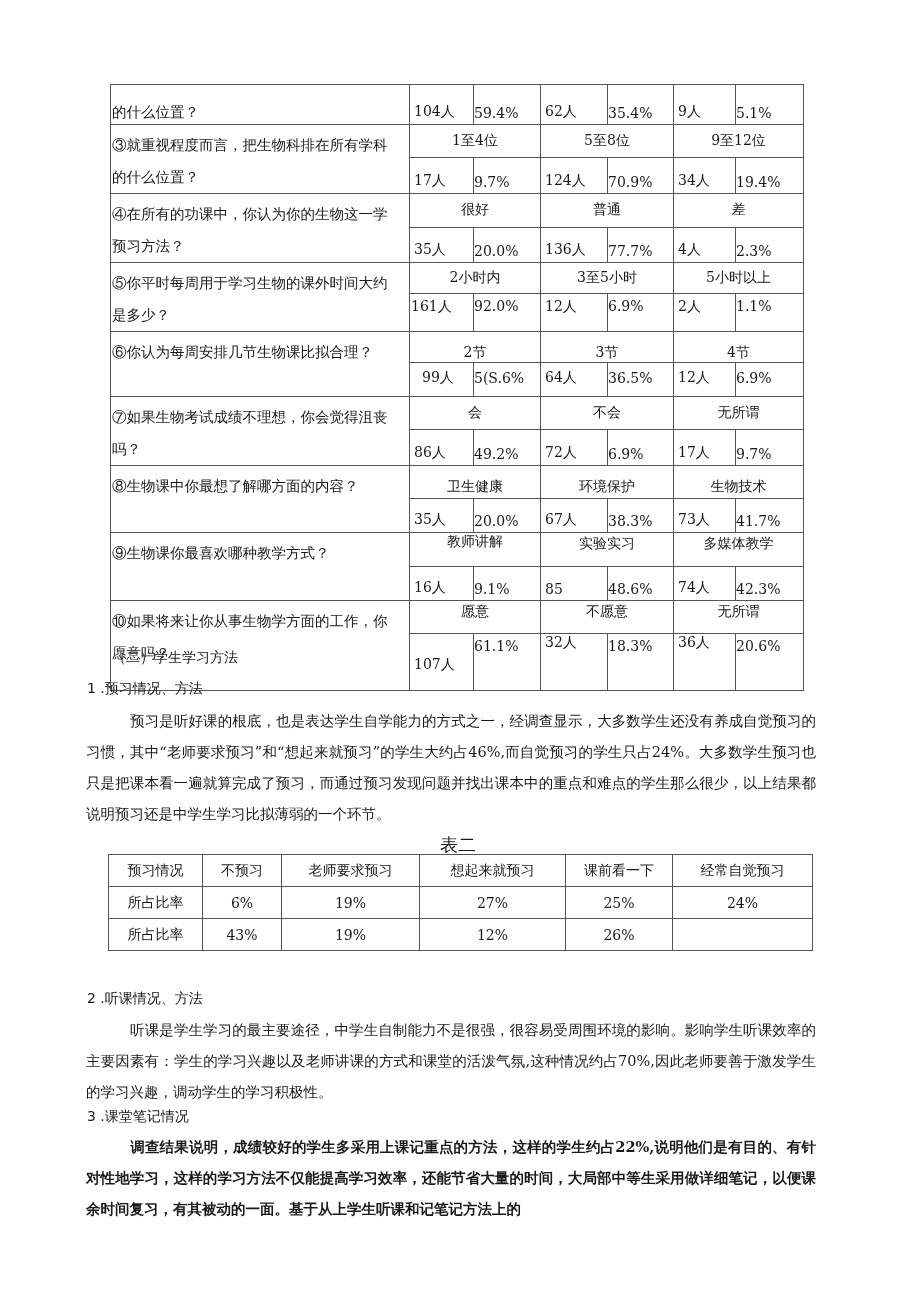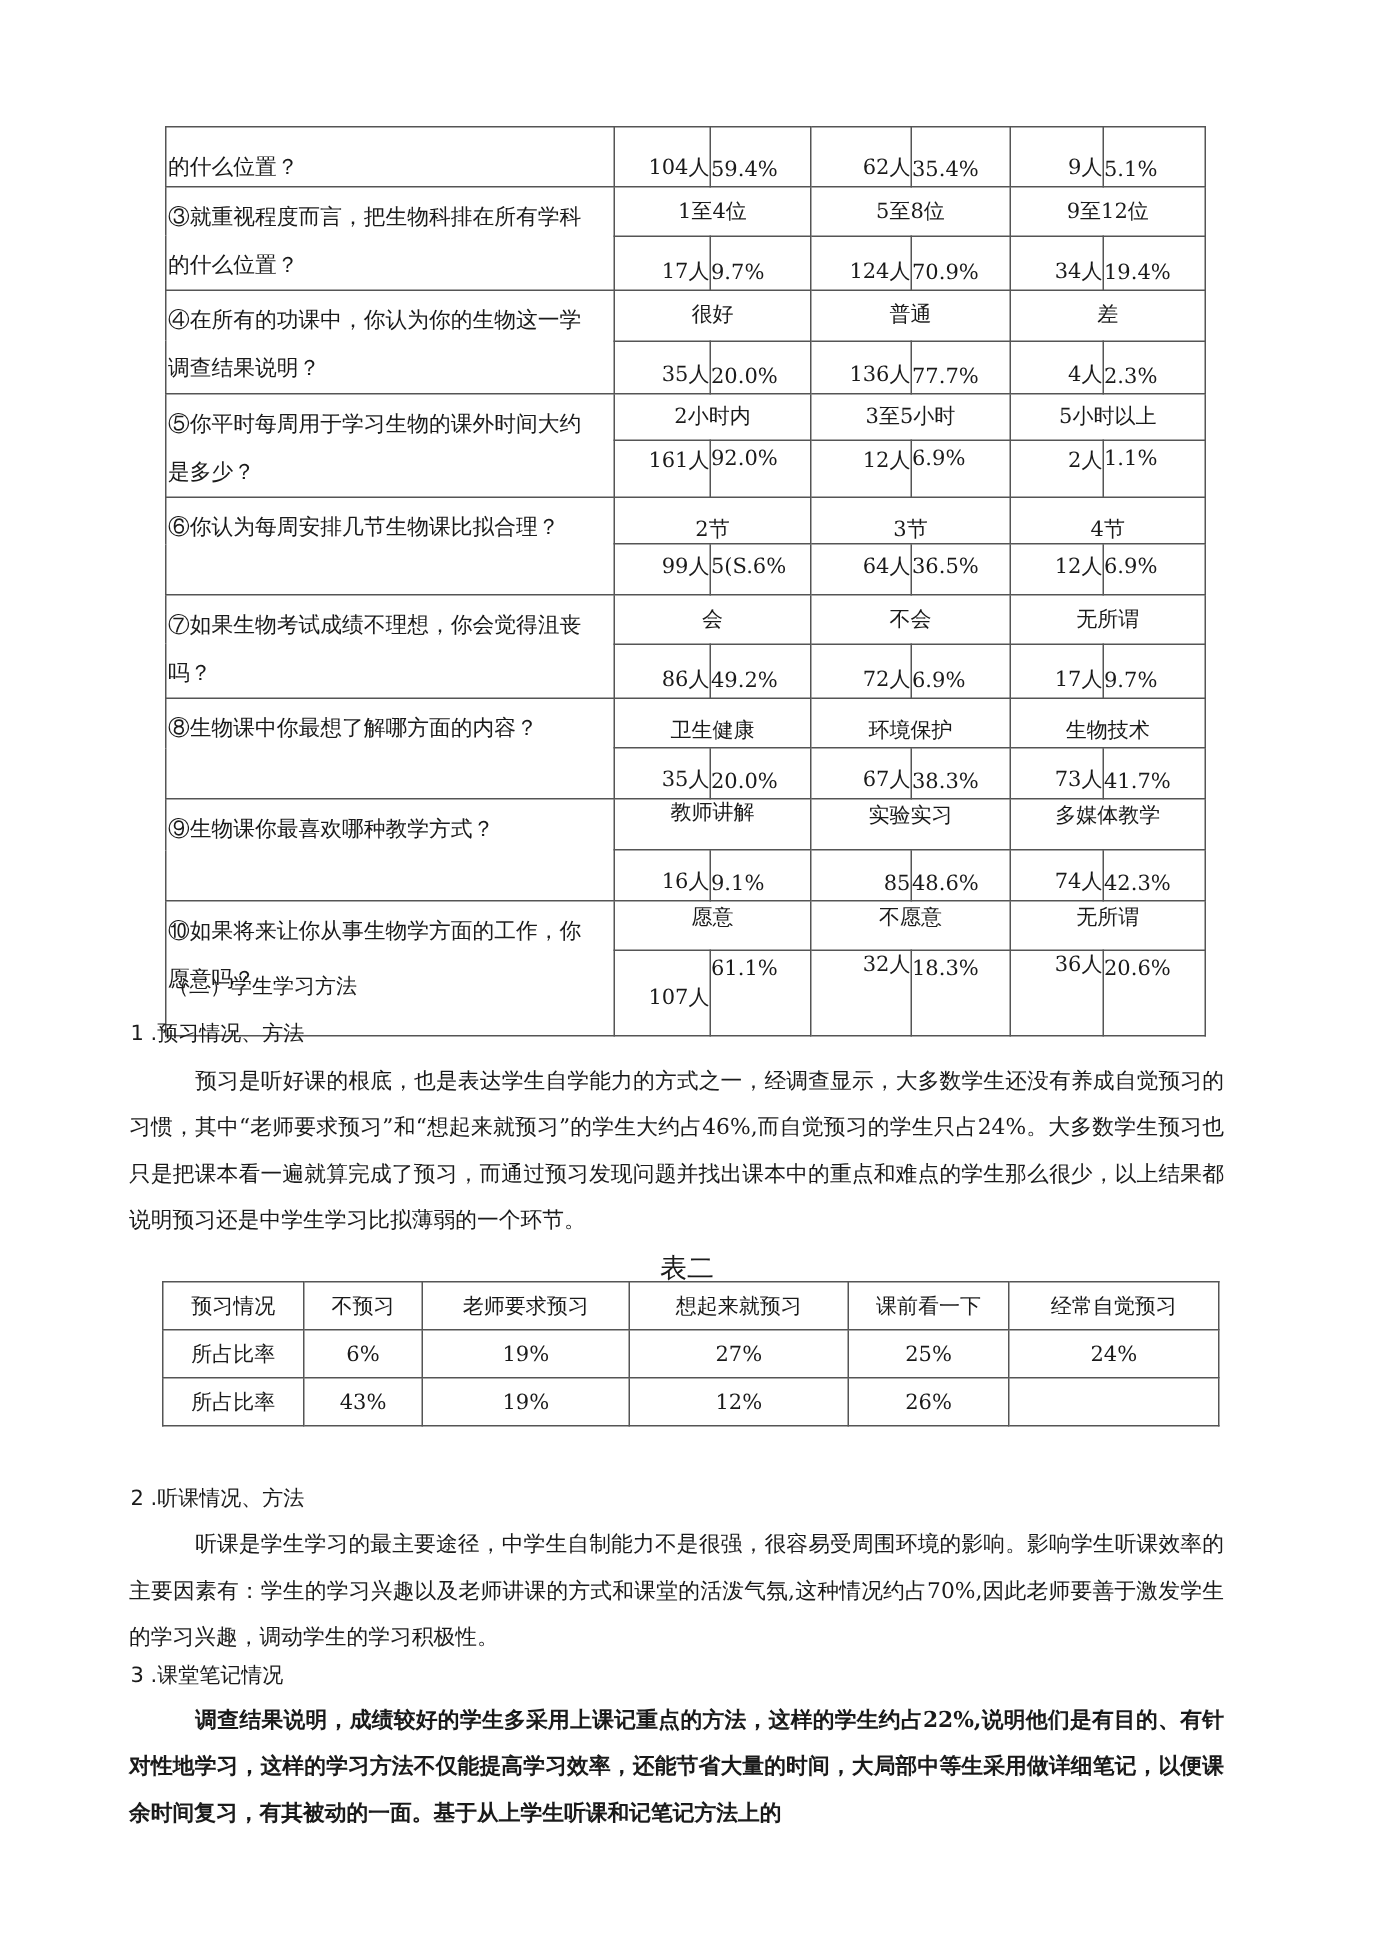--- a/index.html
+++ b/index.html
@@ -6,21 +6,21 @@
   body { width: 920px; height: 1301px; position: relative; overflow: hidden;
          font-family: "DejaVu Serif", "Liberation Serif", serif; color: #1a1a1a; }
   .abs { position: absolute; }
 
   
   table.survey { position: absolute; left: 110px; top: 84px; border-collapse: collapse;
                  font-size: 14px; table-layout: fixed; }
   table.survey td { border: 1px solid #555; padding: 0; height: 30px; vertical-align: bottom; white-space: nowrap; overflow: hidden; }
   table.survey td.q { vertical-align: top; text-align: left; padding: 4px 1px 0 1px; line-height: 32px; font-size: 14.5px; }
   table.survey td.opt { text-align: center; vertical-align: middle; border-bottom: 1px solid #555; }
-  table.survey td.cnt { text-align: right; padding-left: 4px; padding-bottom: 3px; margin-top: 10px; }
+  table.survey td.cnt { text-align: left; padding-left: 4px; padding-bottom: 3px; margin-top: 10px; }
   table.survey td.pct { padding-right: 6px; padding-bottom: 3px; }
   table.survey td.top { vertical-align: top; padding-top: 4px; }
 
   .h-bold { font-family: "DejaVu Sans", "Liberation Sans", sans-serif; font-weight: normal; font-size: 14px; }
   .para { font-size: 14.5px; line-height: 31px; text-align: justify; width: 718px; left: 108px; }
   .para .indent { display: inline-block; width: 44px; }
 
   table.t2 { position: absolute; left: 108px; top: 854px; border-collapse: collapse;
              font-size: 14px; table-layout: fixed; }
   table.t2 td { border: 1px solid #555; height: 31px; text-align: center; vertical-align: middle; padding: 0; }
@@ -64,21 +64,21 @@
     <td class="pct">9.7%</td>
     <td class="cnt">124人</td>
     <td class="pct">70.9%</td>
     <td class="cnt">34人</td>
     <td class="pct">19.4%</td>
   </tr>
 
   <tr style="height:33px">
     <td class="q" rowspan="2">
           <div>④在所有的功课中，你认为你的生物这一学</div>
-          <div>调查结果说明？</div>
+          <div>预习方法？</div>
         </td>
     <td class="opt" colspan="2">很好</td>
     <td class="opt" colspan="2">普通</td>
     <td class="opt" colspan="2">差</td>
   </tr>
   <tr style="height:33px">
     <td class="cnt">35人</td>
     <td class="pct">20.0%</td>
     <td class="cnt">136人</td>
     <td class="pct">77.7%</td>

